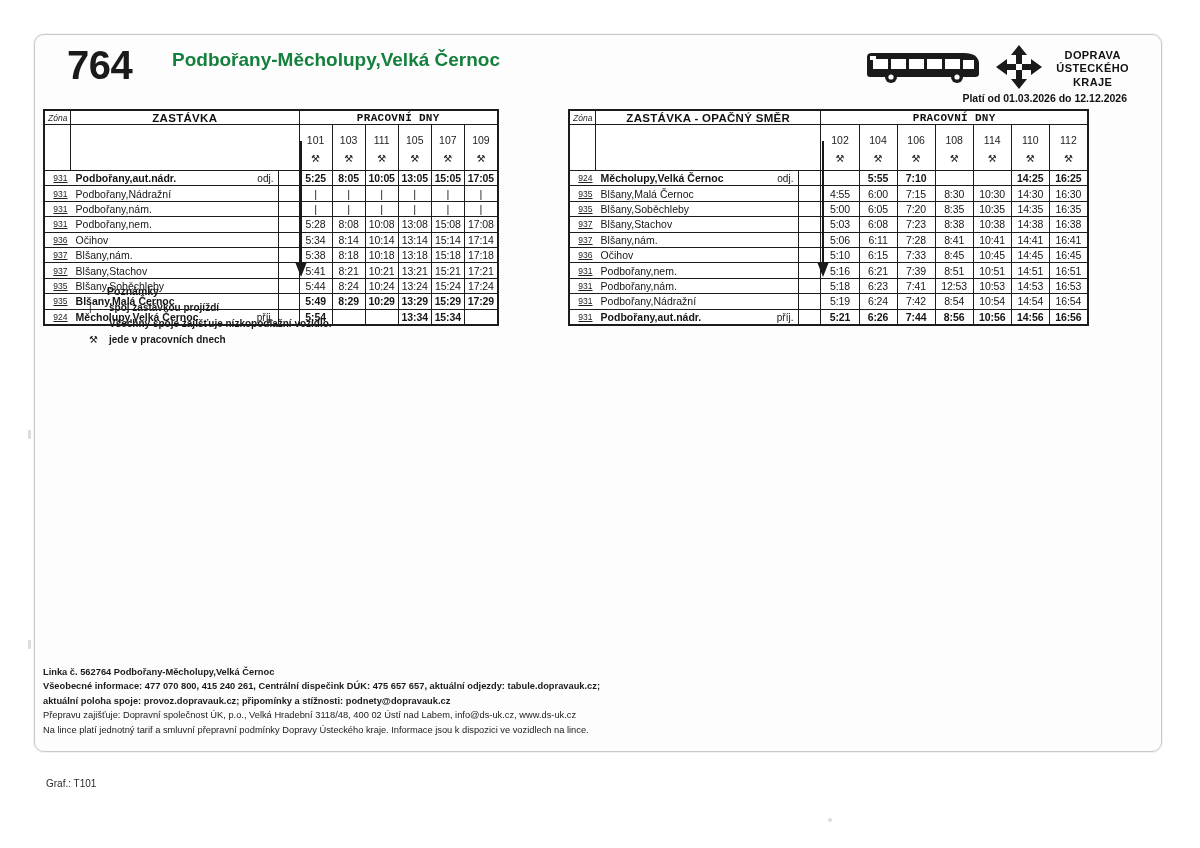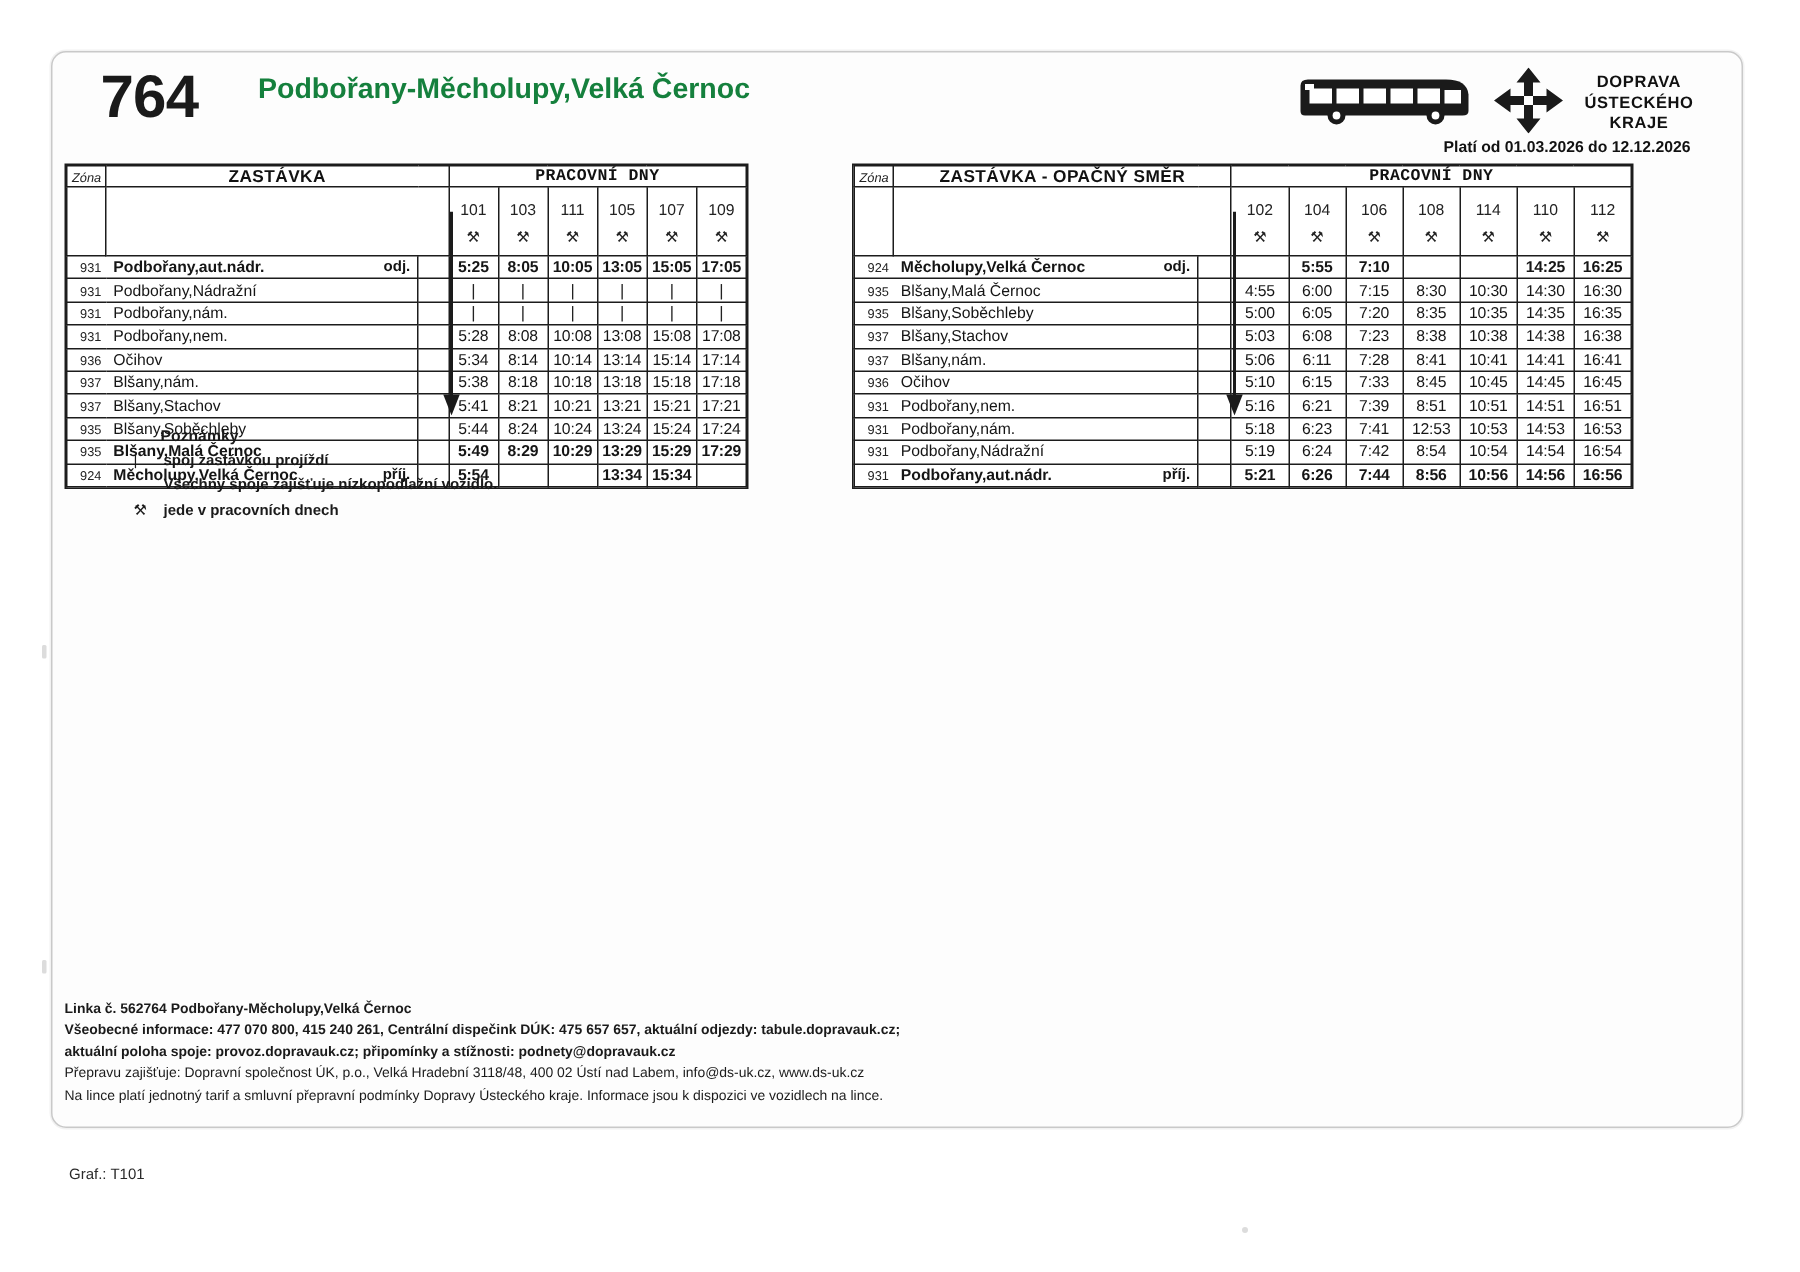--- a/index.html
+++ b/index.html
@@ -150,37 +150,38 @@
   }
 
   
   tr.r { height: 15.4px; }
   td.zone {
     font-size: 8.5px;
     text-align: right;
     padding-right: 3px !important;
     color: #222;
     border-right: none !important;
+    text-decoration: underline;
   }
   td.stop {
     font-size: 10.5px;
     text-align: left;
     padding-left: 5px !important;
     border-left: none !important;
     color: #151515;
     white-space: nowrap;
     position: relative;
   }
   td.stop .odj {
     position: absolute;
     right: 5px;
     top: 50%;
     transform: translateY(-50%);
     font-size: 10px;
-    font-weight: bold;
+    font-weight: normal;
   }
   td.arrow {
     border-left: none !important;
     border-right: 1px solid #1c1c1c !important;
     position: relative;
   }
   td.time {
     font-size: 10.5px;
     text-align: center;
     color: #151515;

